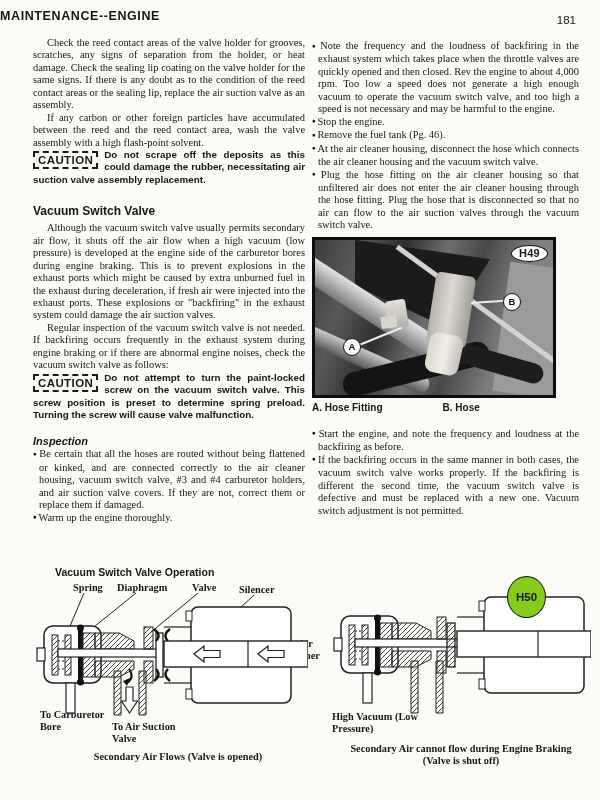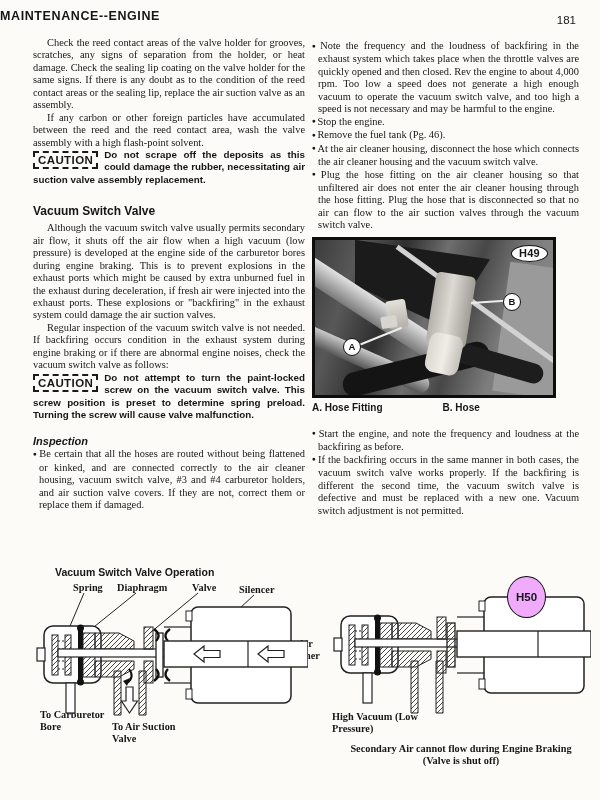--- a/index.html
+++ b/index.html
@@ -72,21 +72,21 @@
   .lb-diaphragm{left:117px;top:17px;}
   .lb-valve{left:192px;top:17px;}
   .lb-silencer{left:239px;top:19px;}
   .lb-aircleaner{left:285px;top:73px;width:48px;}
   .lb-carb{left:40px;top:144px;width:76px;}
   .lb-suction{left:112px;top:156px;width:84px;}
   .lb-highvac{left:332px;top:146px;width:92px;}
   .dcap{position:absolute;font:bold 10.3px "Liberation Serif",serif;text-align:center;line-height:12px;}
   .cap-left{left:58px;top:186px;width:240px;}
   .cap-right{left:338px;top:178px;width:246px;}
-  .pill-50{left:507px;top:11px;position:absolute;background:#f0abfc;border:1.7px solid #111;
+  .pill-50{left:507px;top:11px;position:absolute;background:#84cc16;border:1.7px solid #111;
     border-radius:50%;padding:12px 8px;font:bold 11.5px/16px "Liberation Sans",sans-serif;}
   .dsvg{position:absolute;}
   .svg-left{left:36px;top:12px;}
   .svg-right{left:333px;top:27px;}
 </style>
 </head>
 <body>
 
 <div class="page">
 
@@ -96,28 +96,29 @@
   <div class="col-left">
     <p class="body">Check the reed contact areas of the valve holder for grooves, scratches, any signs of separation from the holder, or heat damage.  Check the sealing lip coating on the valve holder for the same signs.  If there is any doubt as to the condition of the reed contact areas or the sealing lip, replace the air suction valve as an assembly.</p>
     <p class="body">If any carbon or other foreign particles have accumulated between the reed and the reed contact area, wash the valve assembly with a high flash-point solvent.</p>
     <div class="caution-para">
       <span class="caution-box">CAUTION</span>
       <span>Do not scrape off the deposits as this could damage the rubber, necessitating air suction valve assembly replacement.</span>
     </div>
 
     <div class="sec-h">Vacuum Switch Valve</div>
     <p class="body">Although the vacuum switch valve usually permits secondary air flow, it shuts off the air flow when a high vacuum (low pressure) is developed at the engine side of the carburetor bores during engine braking.  This is to prevent explosions in the exhaust ports which might be caused by extra unburned fuel in the exhaust during deceleration, if fresh air were injected into the exhaust ports.  These explosions or "backfiring" in the exhaust system could damage the air suction valves.</p>
-    <p class="body">Regular inspection of the vacuum switch valve is not needed.  If backfiring occurs condition in the exhaust system during engine braking or if there are abnormal engine noises, check the vacuum switch valve as follows:</p>
+    <p class="body">Regular inspection of the vacuum switch valve is not needed.  If backfiring occurs frequently in the exhaust system during engine braking or if there are abnormal engine noises, check the vacuum switch valve as follows:</p>
     <div class="caution-para">
       <span class="caution-box">CAUTION</span>
       <span>Do not attempt to turn the paint-locked screw on the vacuum switch valve.  This screw position is preset to determine spring preload. Turning the screw will cause valve malfunction.</span>
     </div>
 
     <div class="insp-h">Inspection</div>
     <p class="bullet">Be certain that all the hoses are routed without being flattened or kinked, and are connected correctly to the air cleaner housing, vacuum switch valve, #3 and #4 carburetor holders, and air suction valve covers.  If they are not, correct them or replace them if damaged.</p>
+    <p class="bullet">Warm up the engine thoroughly.</p>
   </div>
 
   <div class="col-right">
     <p class="bullet">Note the frequency and the loudness of backfiring in the exhaust system which takes place when the throttle valves are quickly opened and then closed.  Rev the engine to about 4,000 rpm.  Too low a speed does not generate a high enough vacuum to operate the vacuum switch valve, and too high a speed is not necessary and may be harmful to the engine.</p>
     <p class="bullet">Stop the engine.</p>
     <p class="bullet">Remove the fuel tank (Pg. 46).</p>
     <p class="bullet">At the air cleaner housing, disconnect the hose which connects the air cleaner housing and the vacuum switch valve.</p>
     <p class="bullet">Plug the hose fitting on the air cleaner housing so that unfiltered air does not enter the air cleaner housing through the hose fitting.  Plug the hose that is disconnected so that no air can flow to the air suction valves through the vacuum switch valve.</p>
 
     <div class="photo">
@@ -248,16 +249,17 @@
       <line x1="124" y1="25" x2="151" y2="25" stroke="#222" stroke-width="1.2"></line>
       <line x1="124" y1="81" x2="151" y2="81" stroke="#222" stroke-width="1.2"></line>
       <rect x="151" y="5" width="100" height="96" rx="7" fill="#fff" stroke="#222" stroke-width="1.5"></rect>
       <rect x="146" y="9" width="6" height="10" fill="#fff" stroke="#222"></rect>
       <rect x="146" y="87" width="6" height="10" fill="#fff" stroke="#222"></rect>
       <rect x="124" y="39" width="134" height="26" fill="#fff" stroke="#222" stroke-width="1.4"></rect>
       <line x1="205" y1="39" x2="205" y2="65" stroke="#222" stroke-width="1.2"></line>
     </svg>
 
     <div class="pill-50">H50</div>
+    <div class="dcap cap-left">Secondary Air Flows (Valve is opened)</div>
     <div class="dcap cap-right">Secondary Air cannot flow during Engine Braking (Valve is shut off)</div>
   </div>
 
 </div>
 
 </body></html>

